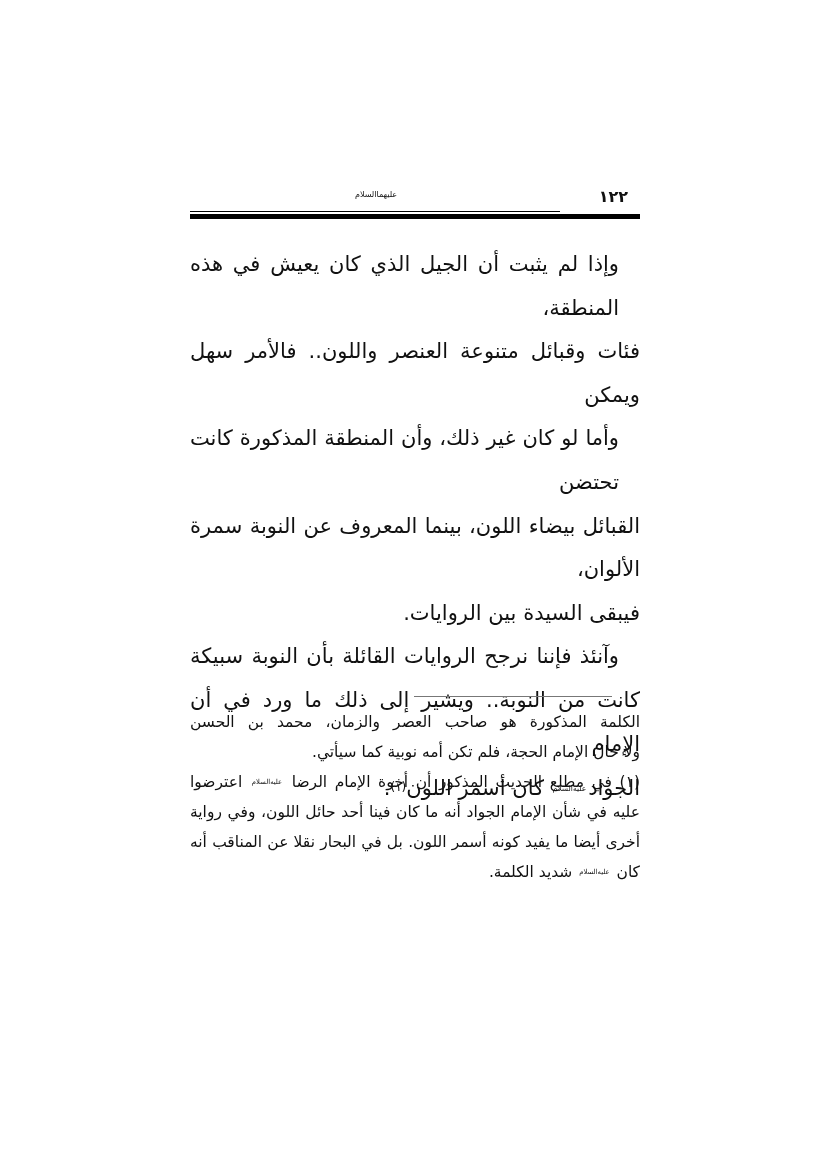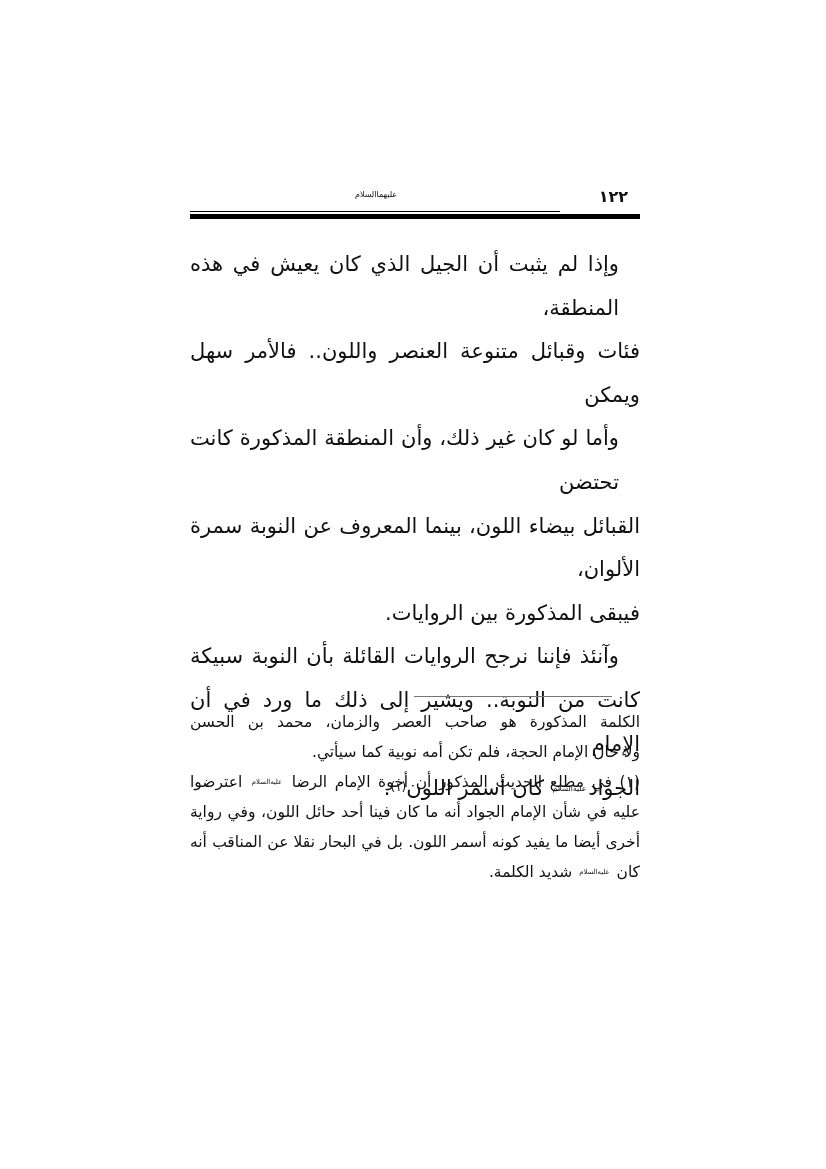--- a/index.html
+++ b/index.html
@@ -74,21 +74,21 @@
   </header>
 
   <main class="body">
     <p>
       <span class="line jl indent" style="display:block">وإذا لم يثبت أن الجيل الذي كان يعيش في هذه المنطقة،</span>
       <span class="line jl" style="display:block">فئات وقبائل متنوعة العنصر واللون.. فالأمر سهل ويمكن</span>
     </p>
     <p>
       <span class="line jl indent" style="display:block">وأما لو كان غير ذلك، وأن المنطقة المذكورة كانت تحتضن</span>
       <span class="line jl" style="display:block">القبائل بيضاء اللون، بينما المعروف عن النوبة سمرة الألوان،</span>
-      <span class="line rl" style="display:block">فيبقى المذكورة بين الروايات.</span>
+      <span class="line rl" style="display:block">فيبقى السيدة بين الروايات.</span>
     </p>
     <p>
       <span class="line jl indent" style="display:block">وآنئذ فإننا نرجح الروايات القائلة بأن النوبة سبيكة</span>
       <span class="line jl" style="display:block">كانت من النوبة.. ويشير إلى ذلك ما ورد في أن الإمام</span>
       <span class="line rl" style="display:block">
         <span>الجواد</span><span class="hon">
             <span>عليه</span>
             <span>السلام</span>
           </span><span> كان أسمر اللون</span><sup class="fn-mark">(١)</sup><span>.</span>
       </span>

